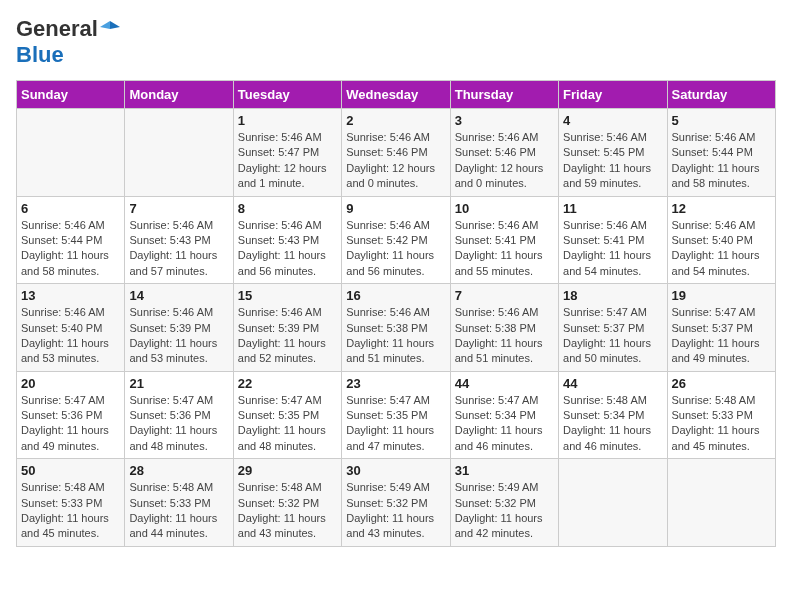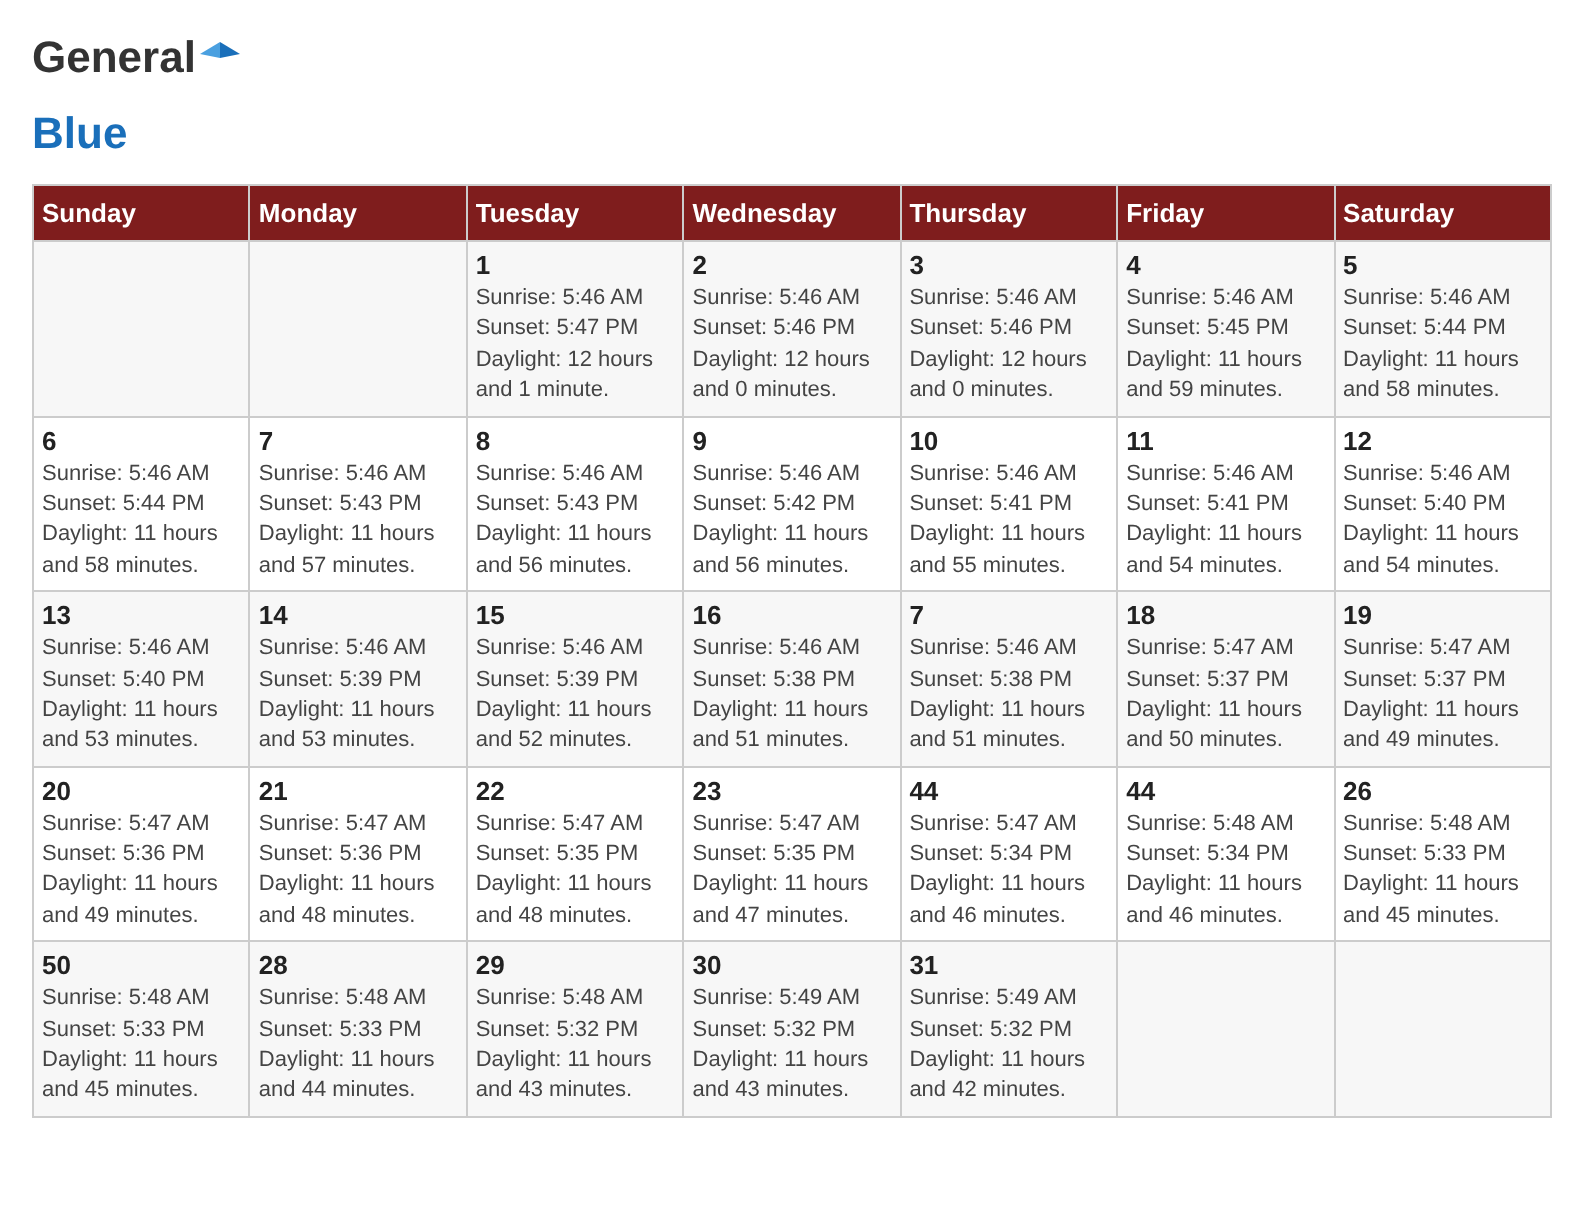--- a/index.html
+++ b/index.html
@@ -34,21 +34,21 @@
     .location-title {
       font-size: 16px;
       color: #444;
     }
     table {
       width: 100%;
       border-collapse: collapse;
       table-layout: fixed;
     }
     thead tr {
-      background-color: #7f1d1d;
+      background-color: #a21caf;
       color: white;
     }
     thead th {
       padding: 6px 4px;
       font-size: 13px;
       font-weight: bold;
       text-align: left;
       border: 1px solid #ccc;
     }
     tbody tr {
@@ -85,21 +85,21 @@
 
 <div class="header">
   <div class="logo">
     <div style="display:flex;align-items:center;">
       <span style="font-size:22px;font-weight:bold;color:#333;">General</span>
       <svg width="20" height="20" viewBox="0 0 20 20" style="margin:0 2px;">
         <polygon points="10,2 20,8 10,10" fill="#1a6fba"></polygon>
         <polygon points="10,2 0,8 10,10" fill="#4aa0e0"></polygon>
       </svg>
     </div>
-    <span style="font-size:22px;font-weight:bold;color:#1a6fba;margin-top:12px;">Blue</span>
+    <span style="font-size:22px;font-weight:bold;color:#1a6fba;">Blue</span>
   </div>
 </div>
 
 <table>
   <thead>
     <tr>
     <th>Sunday</th>
         <th>Monday</th>
         <th>Tuesday</th>
         <th>Wednesday</th>

